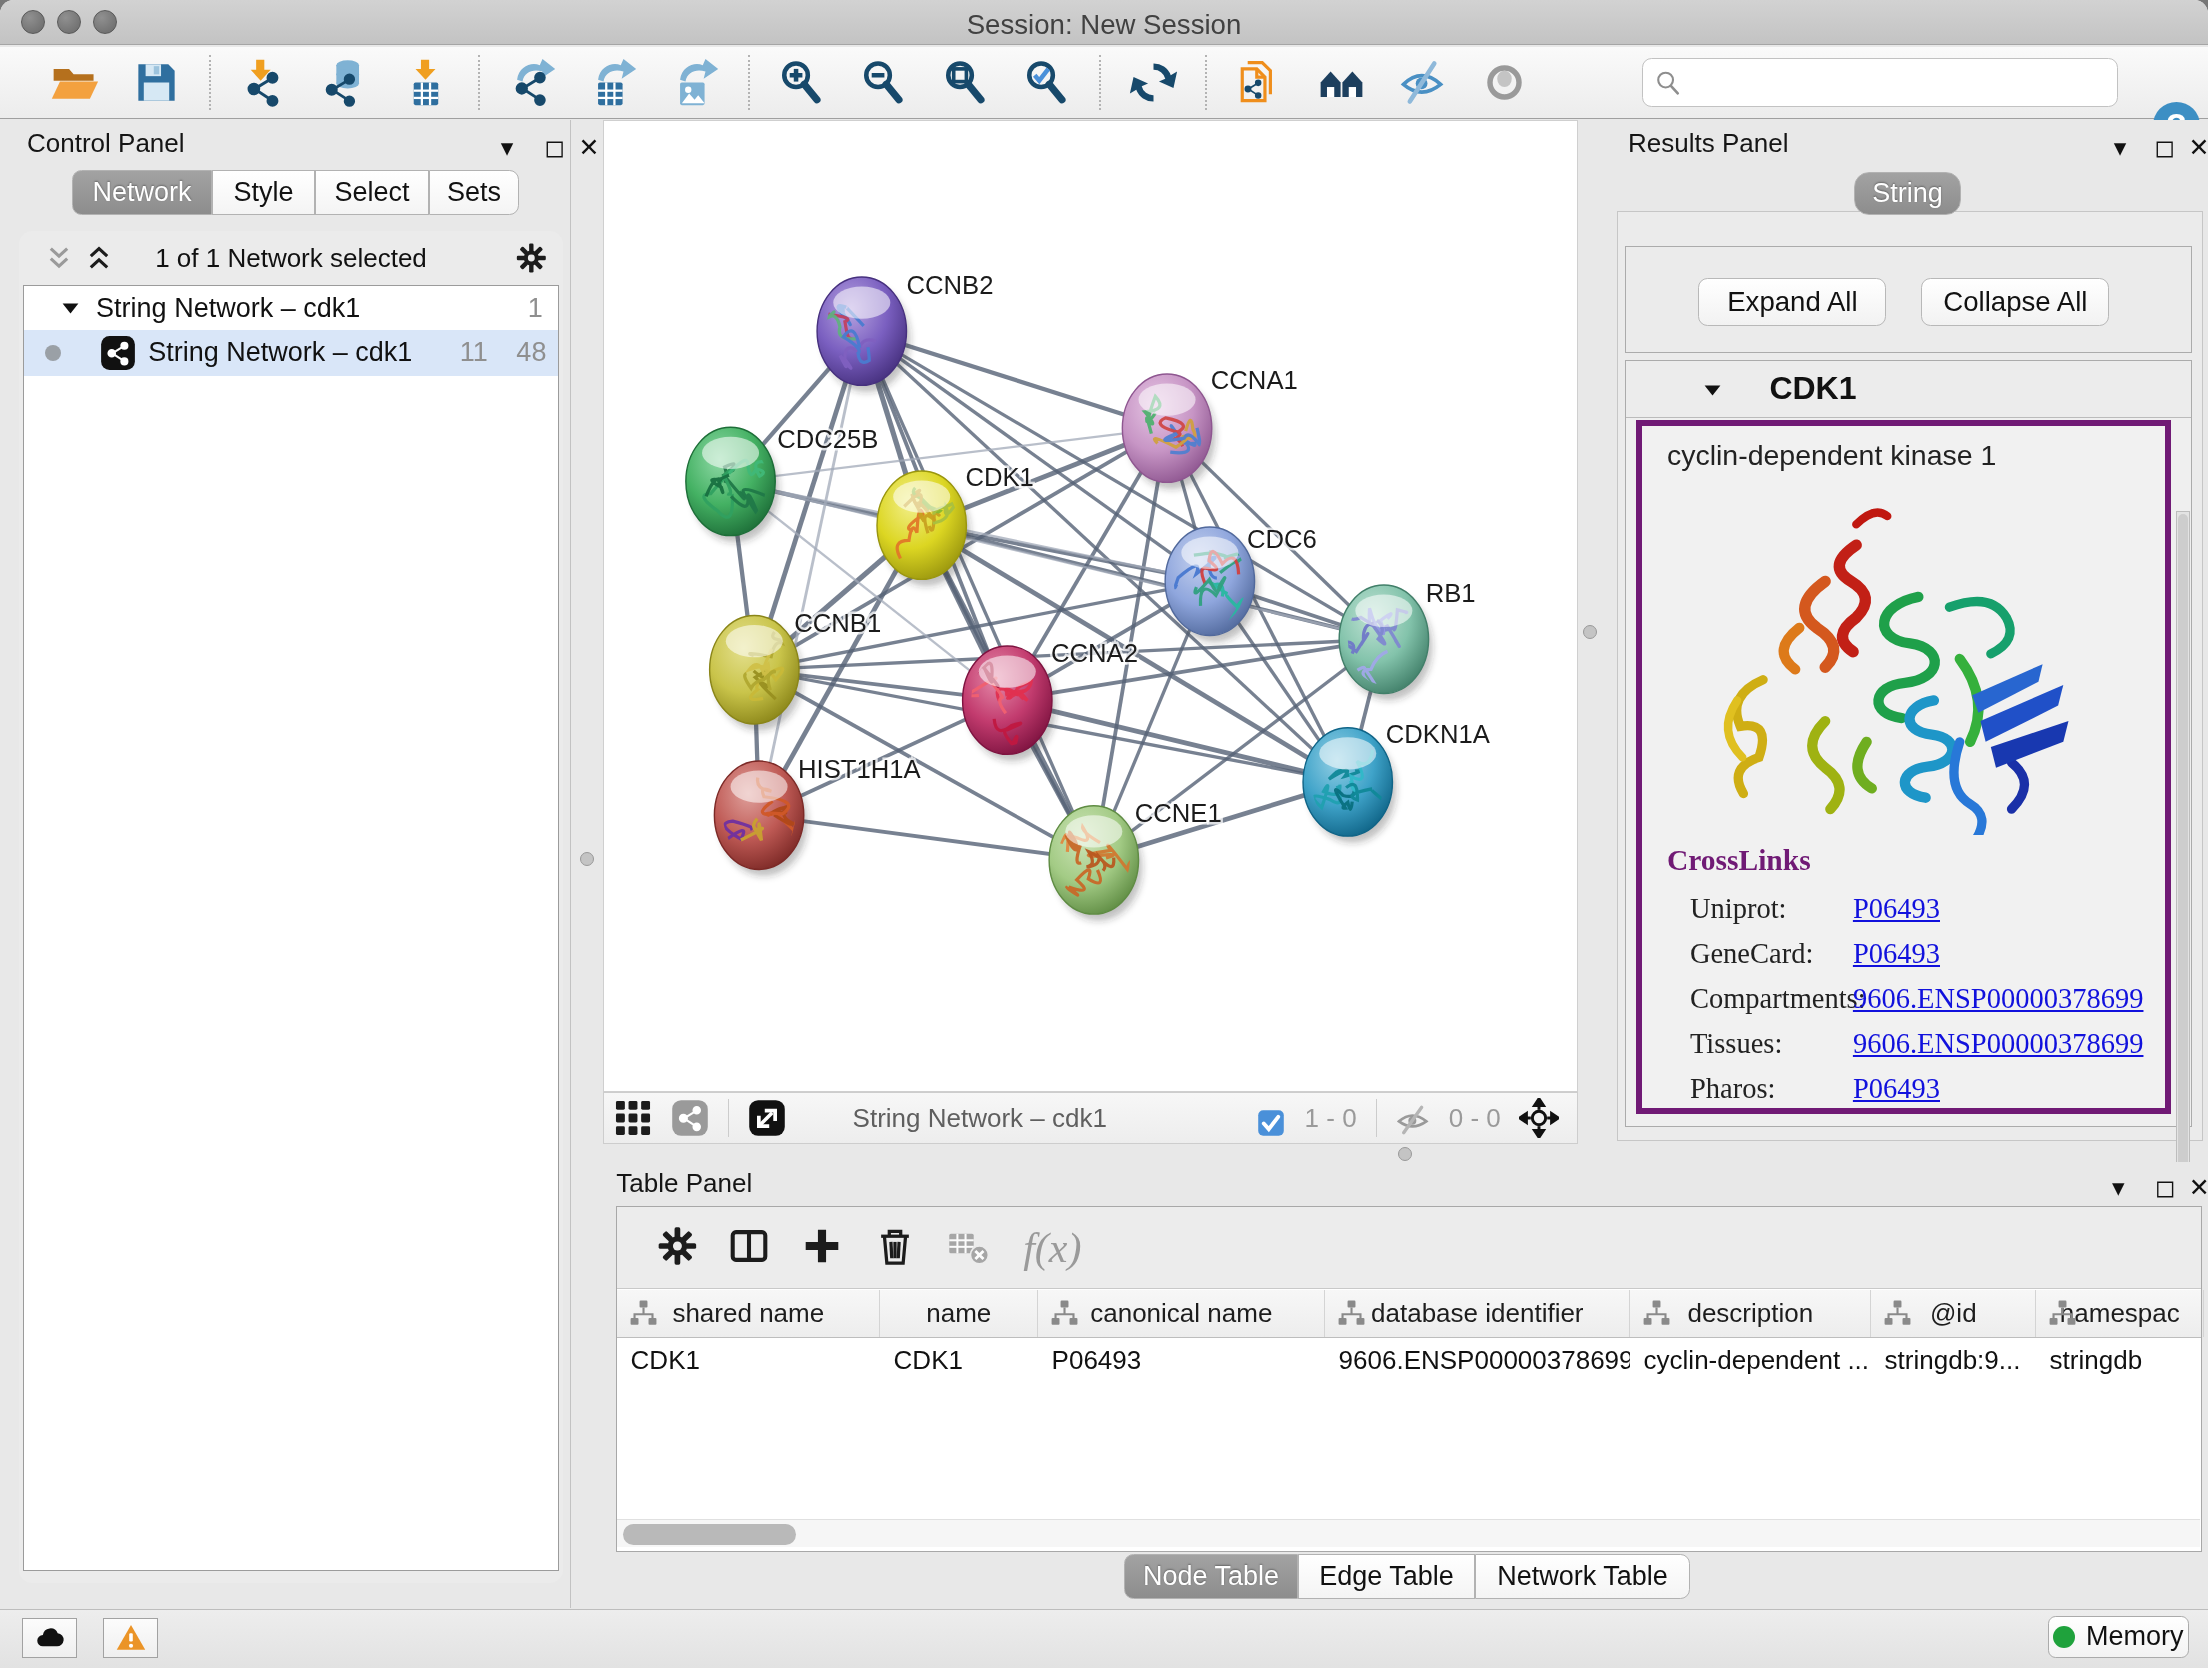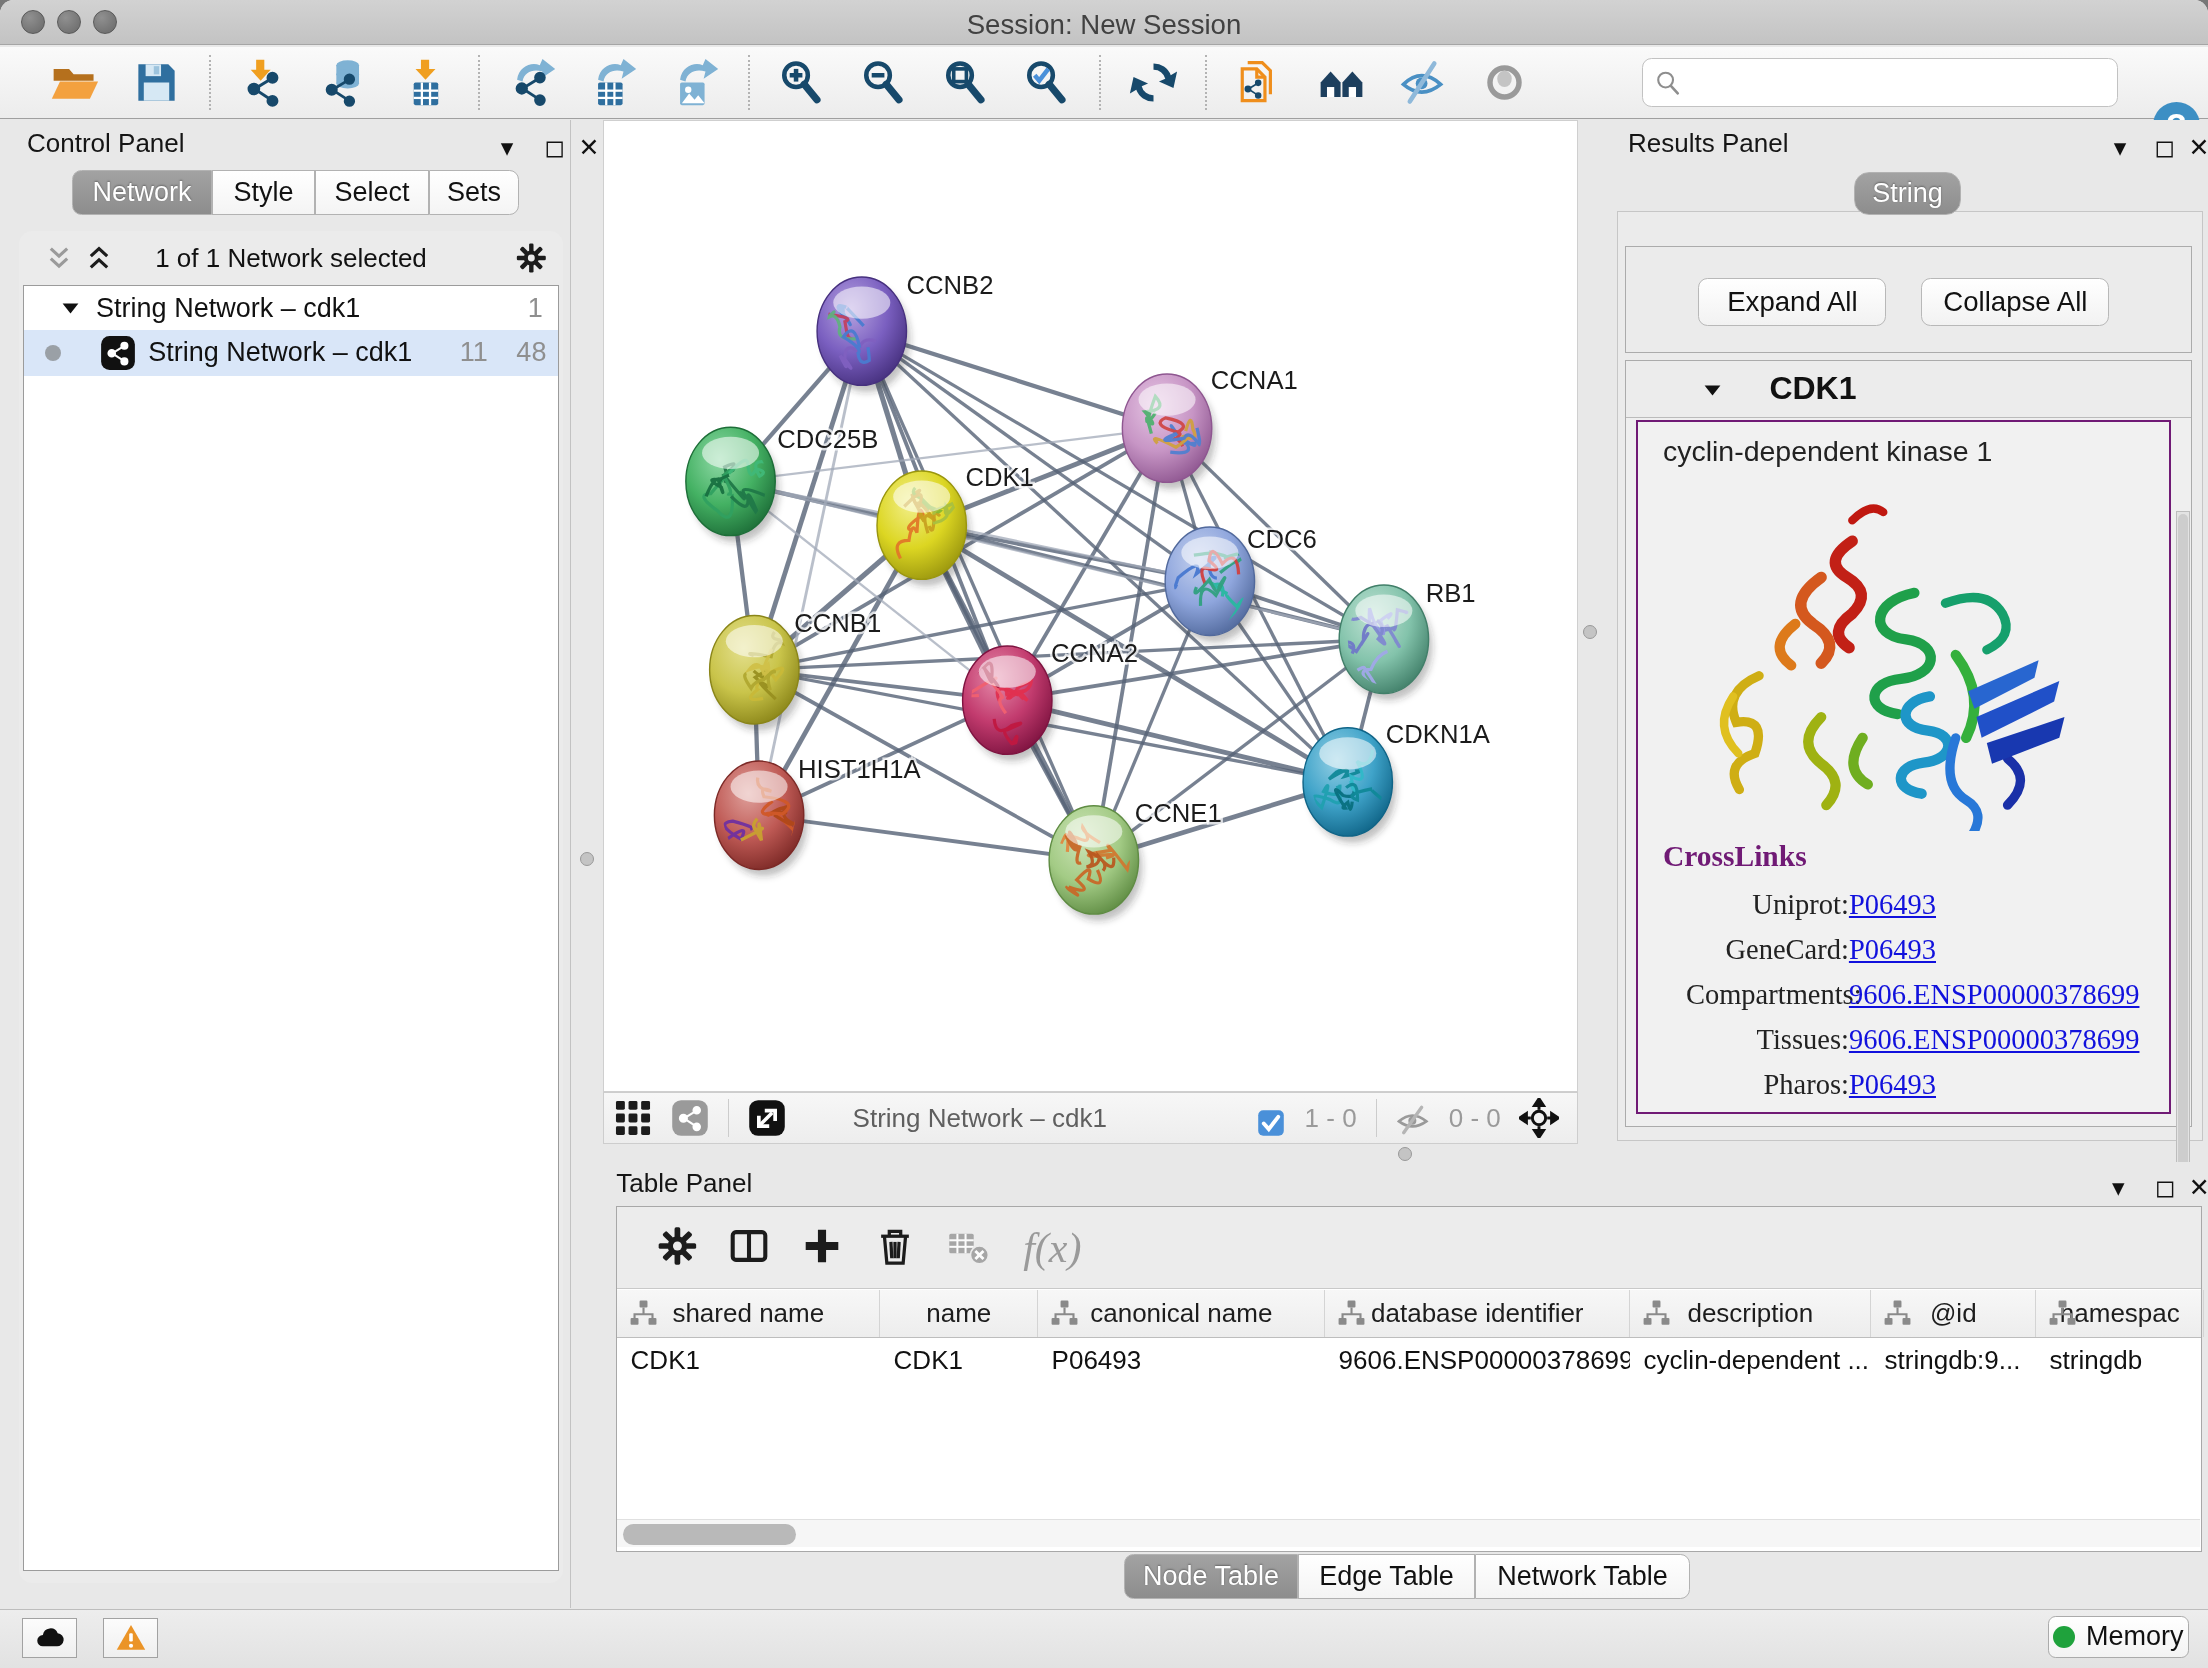--- a/index.html
+++ b/index.html
@@ -73,26 +73,26 @@
   #rp-header{position:absolute;left:15px;top:7.6px;}
   #rp-outer{position:absolute;left:3.8px;top:91px;width:586px;height:930px;background:#ebebeb;border:1.9px solid #c6c6c6;}
   #rp-tab{position:absolute;left:241px;top:52px;width:107px;height:43px;z-index:3;}
   #rp-box1{position:absolute;left:7.6px;top:34px;width:567px;height:107px;border:1.9px solid #ababab;background:#ebebeb;}
   .rp-btn{position:absolute;top:31px;height:48px;border:1.9px solid #b8b8b8;border-radius:9.5px;background:linear-gradient(#ffffff,#f2f2f2);
     font-size:27.6px;color:#111;display:flex;align-items:center;justify-content:center;}
   #rp-box2{position:absolute;left:7.6px;top:148px;width:567px;height:767px;border:1.9px solid #ababab;background:#efefef;}
   #gene-row{position:absolute;left:0;top:0;width:100%;height:57px;border-bottom:1.9px solid #bbb;background:#ececec;}
   #gene-row .disc{position:absolute;left:74px;top:17px;}
   #gene-name{position:absolute;left:143px;top:8.6px;font-size:32px;font-weight:bold;color:#111;}
-  #gene-content{position:absolute;left:9.5px;top:59px;width:535px;height:694px;background:#f1f1f1;border:2px solid #701a75;}
+  #gene-content{position:absolute;left:9.5px;top:59px;width:535px;height:694px;background:#f1f1f1;border:6px solid #701a75;}
   #gene-desc{position:absolute;left:25px;top:13.3px;font-size:28.5px;color:#222;}
   #structure{position:absolute;left:57px;top:57px;width:418px;height:352px;}
   #crosslinks{position:absolute;left:25px;top:418px;font-family:"Liberation Serif","DejaVu Serif",serif;}
   #crosslinks-title{font-size:29.5px;font-weight:bold;color:#701a75;margin-bottom:9.5px;}
-  .cl-row{display:flex;font-size:28.5px;height:45px;align-items:center;text-align:right;}
+  .cl-row{display:flex;font-size:28.5px;height:45px;align-items:center;}
   .cl-label{width:186px;color:#222;padding-left:23px;}
   .cl-value{color:#1111dd;text-decoration:underline;cursor:pointer;}
   #rp-scroll{position:absolute;right:1.9px;top:150px;width:13.3px;height:761px;background:#e3e3e3;border:1px solid #bdbdbd;}
   #rp-thumb{position:absolute;left:1px;top:1.9px;width:9.5px;height:753px;background:#cdcdcd;border-radius:5.7px;}
   
   #table-panel{position:absolute;left:603px;top:1162px;width:1605px;height:445px;background:#e8e8e8;}
   #tp-header{position:absolute;left:13.3px;top:5.7px;}
   #tp-box{position:absolute;left:13.3px;top:44px;width:1586px;height:346px;border:1.9px solid #a8a8a8;background:#fff;}
   #tp-toolbar{position:absolute;left:0;top:0;width:100%;height:82px;background:#ececec;border-bottom:1px solid #c9c9c9;
     display:flex;align-items:center;padding-left:25px;}

